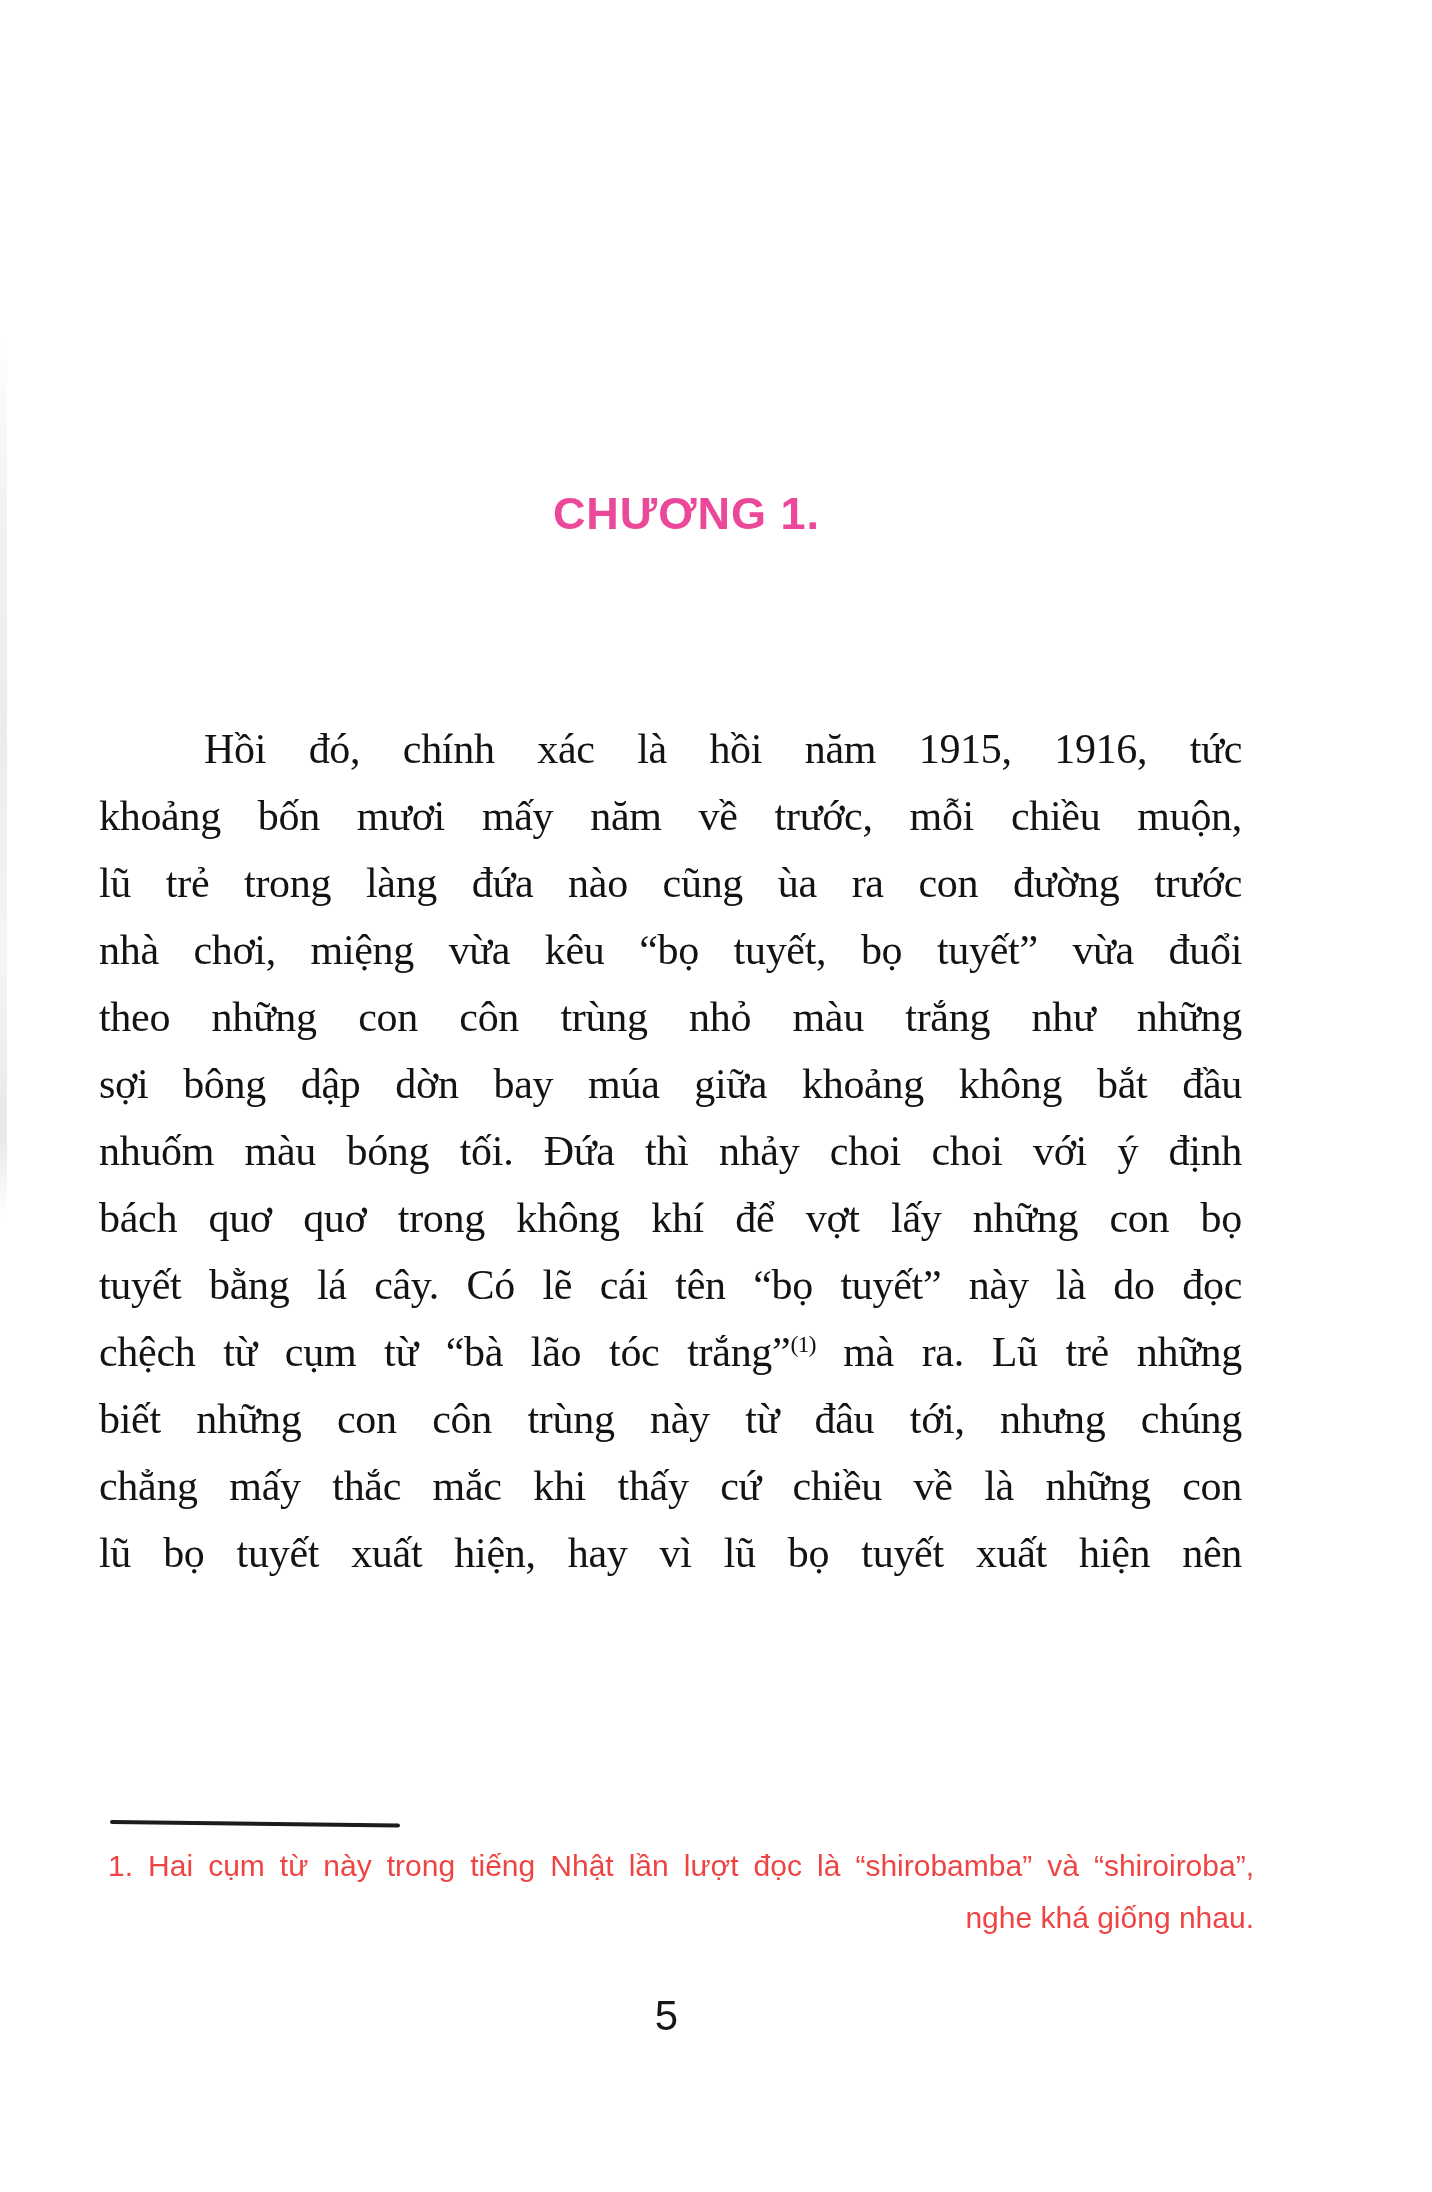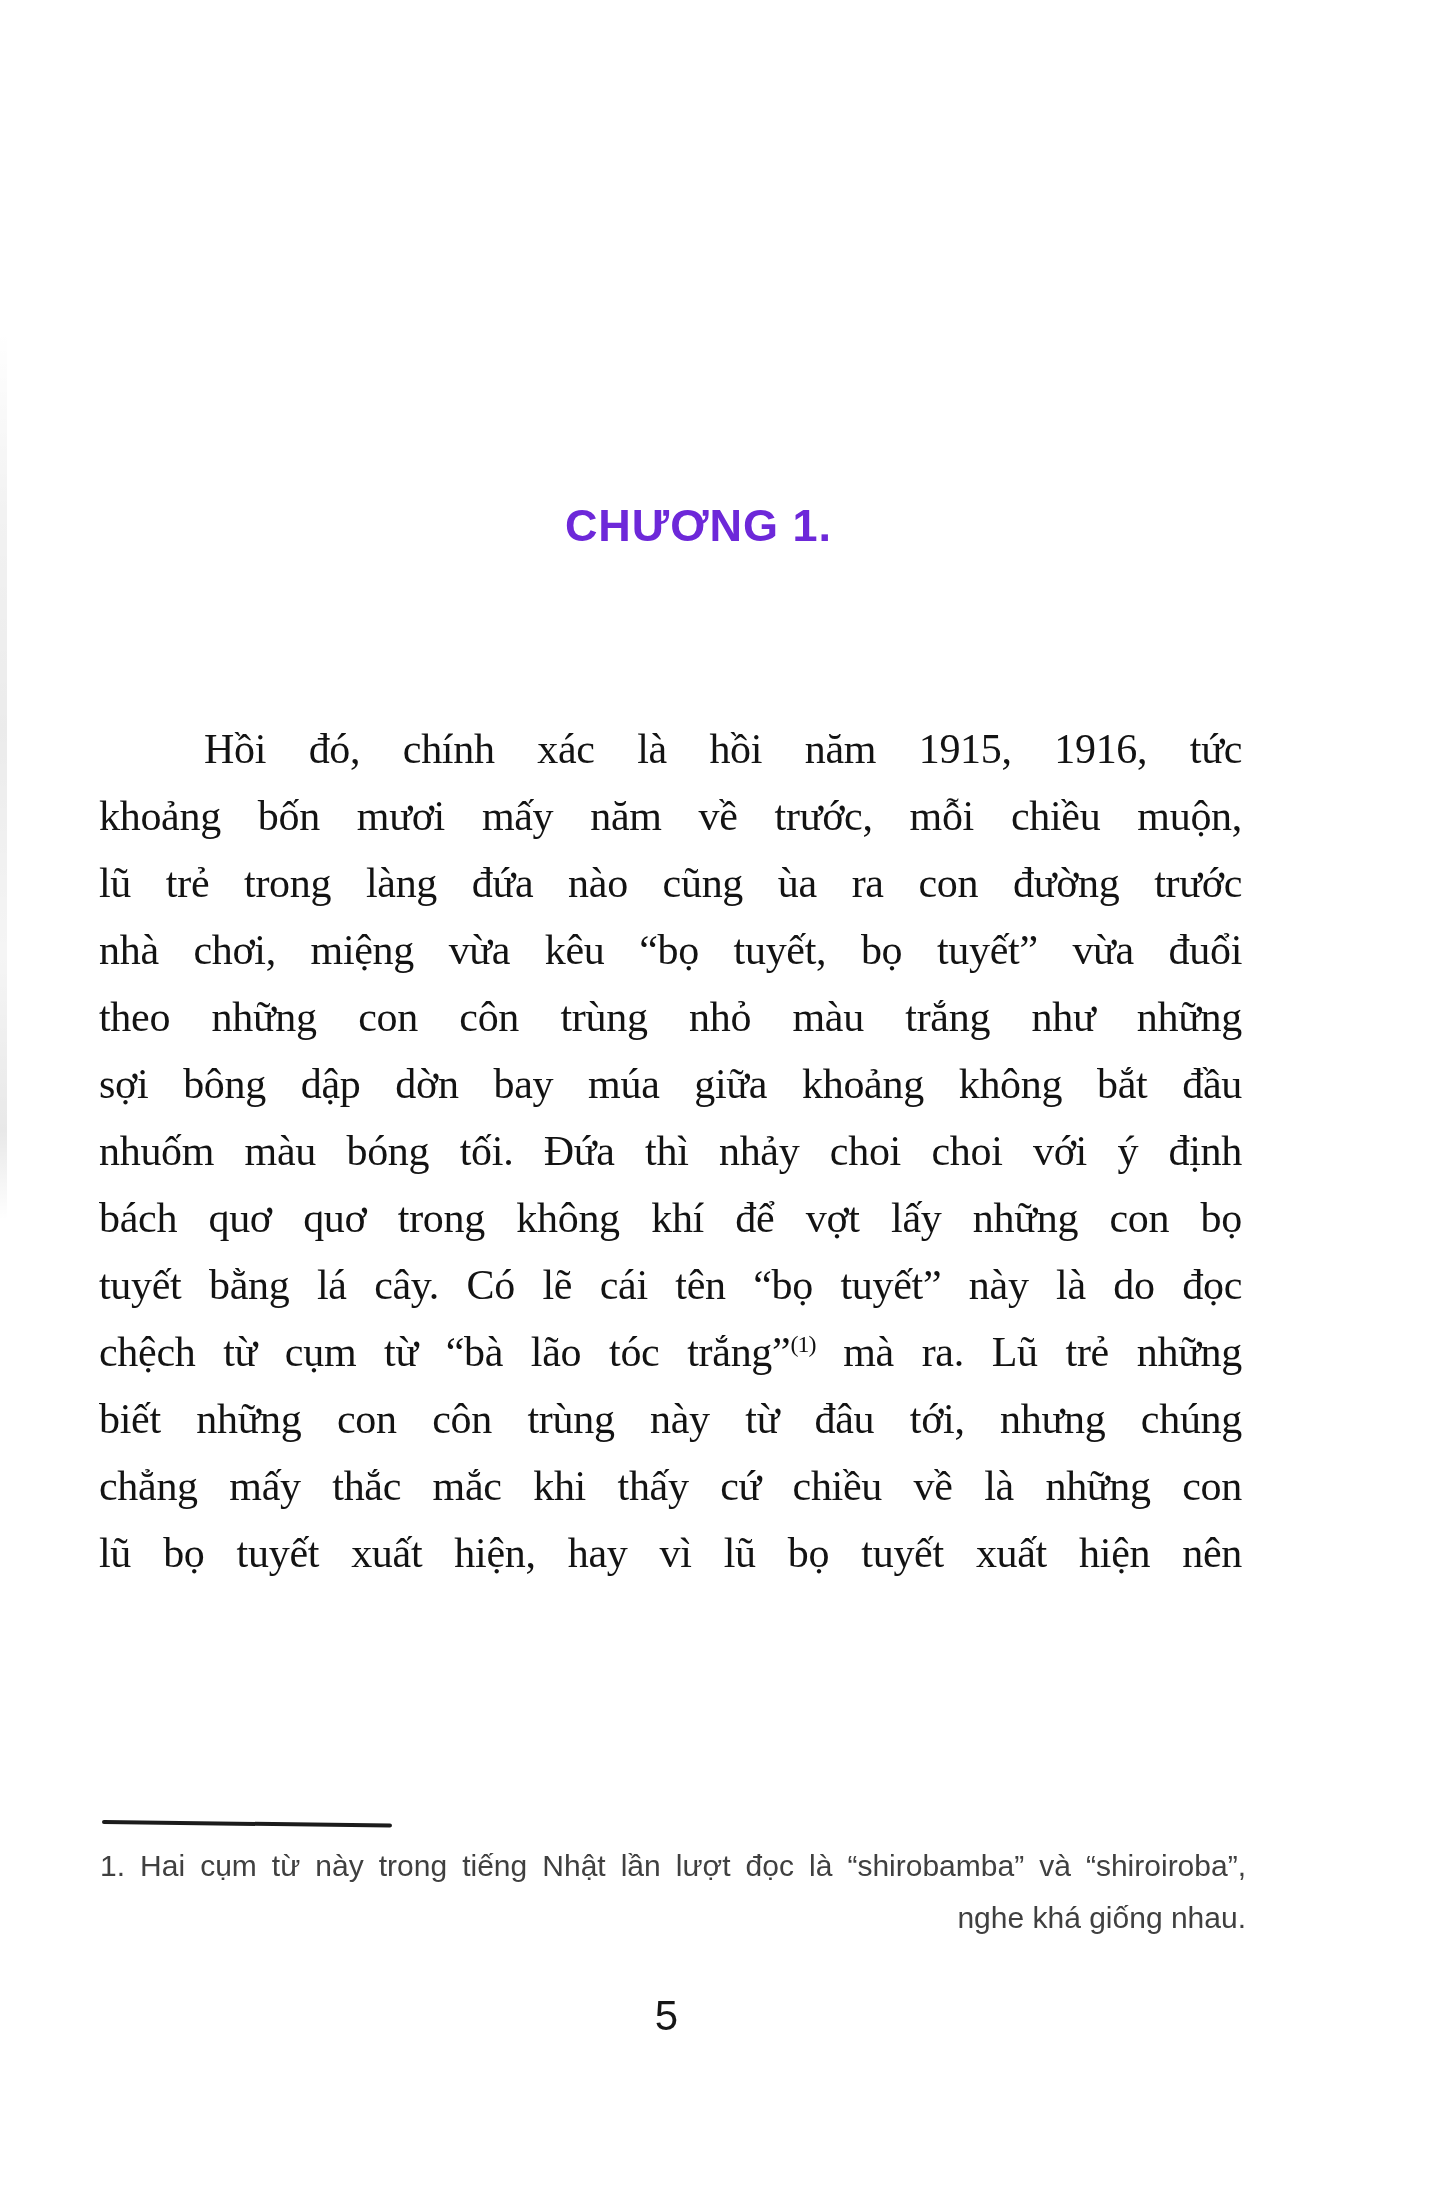--- a/index.html
+++ b/index.html
@@ -29,27 +29,27 @@
       rgba(0,0,0,0.08) 45%,
       rgba(0,0,0,0.04) 70%,
       rgba(0,0,0,0.09) 90%,
       rgba(0,0,0,0.00) 100%);
   }
   .chapter {
     position: absolute;
     left: 115px;
     top: 488px;
     width: 1143px;
-    margin: 12px;
+    margin: 0;
     text-align: center;
     font-family: "Liberation Sans", sans-serif;
     font-weight: 700;
     font-size: 45px;
     letter-spacing: 1px;
-    color: #6d28d9;
+    color: #ec4899;
   }
   .body-text {
     position: absolute;
     left: 99px;
     top: 716px;
     width: 1143px;
     font-size: 42px;
     line-height: 67px;
     letter-spacing: -0.3px;
     word-spacing: 2px;
@@ -65,27 +65,27 @@
     padding-left: 105px;
   }
   .line sup {
     font-size: 24px;
     line-height: 0;
     vertical-align: 14px;
     letter-spacing: -1px;
   }
   .footnote {
     position: absolute;
-    left: 100px;
+    left: 108px;
     top: 1816px;
     width: 1146px;
     font-family: "Liberation Sans", sans-serif;
     font-size: 30px;
     line-height: 52px;
-    color: #404040;
+    color: #ef4444;
   }
   .fn-rule {
     width: 290px;
     height: 4px;
     background: #1c1c1c;
     border-radius: 2px;
     transform: rotate(0.7deg);
     transform-origin: left center;
     margin: 4px 0 16px 2px;
   }

